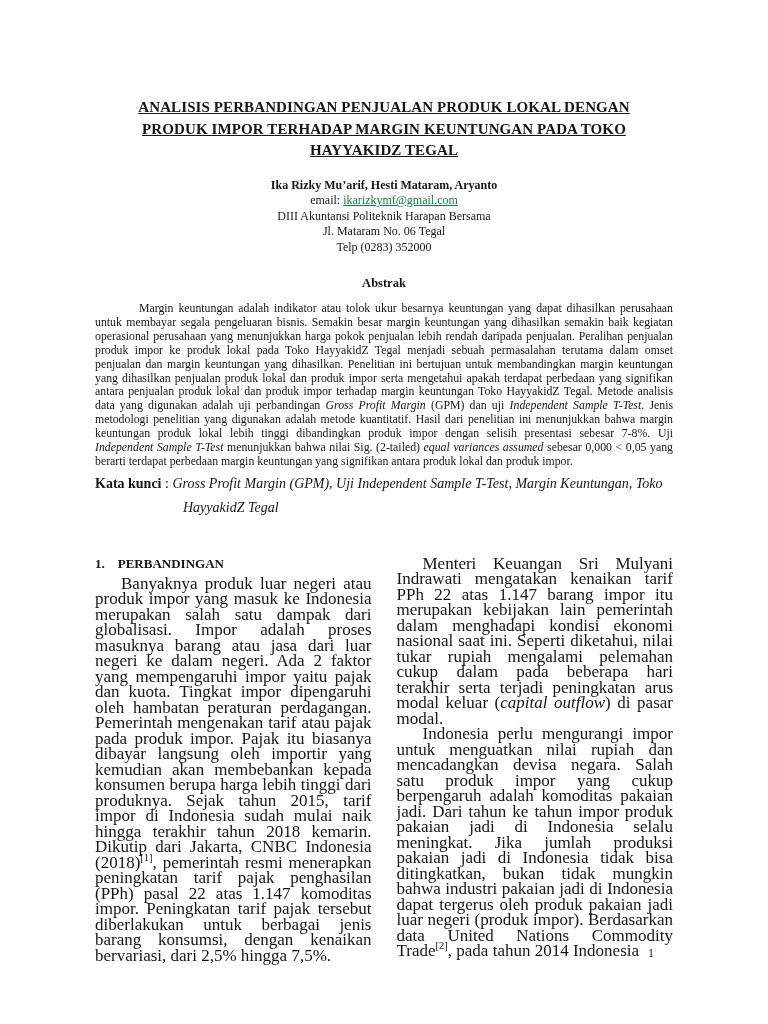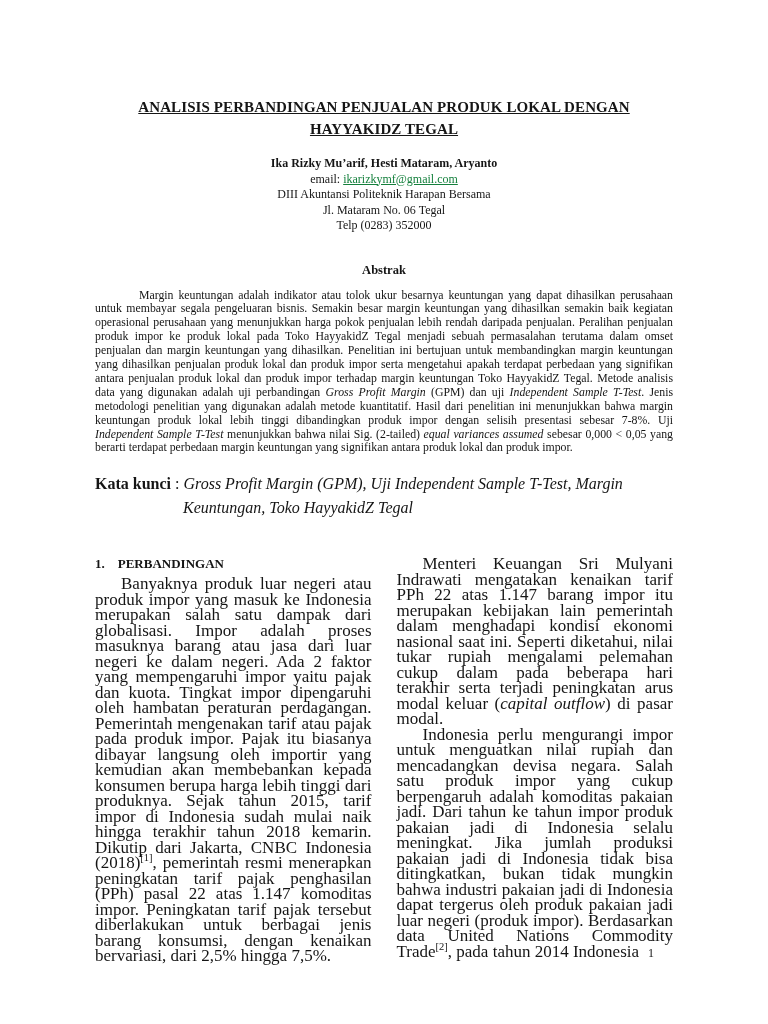--- a/index.html
+++ b/index.html
@@ -24,35 +24,35 @@
     line-height: 21.5px;
     letter-spacing: 0.1px;
   }
   .tline { display: block; text-decoration: underline; }
   .byline { text-align: center; margin-top: 16px; font-size: 12px; line-height: 15.5px; }
   .authors { font-weight: bold; }
   .email-label { margin-right: 3px; }
   .email-link { color: #15803d; text-decoration: underline; cursor: pointer; }
   
   .abstract-heading {
-    margin: 29px 0 0 0;
+    margin: 21px 0 0 0;
     font-size: 12.5px; font-weight: bold;
     text-align: center;
     font-family: Liberation Serif, serif;
   }
   .abstract-body {
     margin: 11px 0 0 0;
     font-size: 11.8px; line-height: 13.9px;
     text-align: justify;
     text-indent: 44px;
   }
   
   .keywords {
-    margin-top: 17px;
-    font-size: 16px; line-height: 24px;
+    margin-top: 3px;
+    font-size: 14px; line-height: 24px;
     padding-left: 88px; text-indent: -88px;
   }
   .kw-label { font-weight: bold; }
   .kw-text { font-style: italic; }
   
   .columns { display: flex; gap: 25px; margin-top: 36px; }
   .col { flex: 1; min-width: 0; }
   .sec-heading {
     margin: 0 0 4px 0;
     font-size: 13px; font-weight: bold;
@@ -67,20 +67,21 @@
   sup { font-size: 0.62em; line-height: 0; vertical-align: super; }
   .page-number { position: absolute; left: 648px; top: 946px; font-size: 12px; }
 </style>
 </head>
 <body>
 
 <div class="page">
 
   <h1 class="paper-title">
       <span class="tline">ANALISIS PERBANDINGAN PENJUALAN PRODUK LOKAL DENGAN</span>
+      <span class="tline">PRODUK IMPOR TERHADAP MARGIN KEUNTUNGAN PADA TOKO</span>
       <span class="tline">HAYYAKIDZ TEGAL</span>
     </h1>
 
   <div class="byline">
     <div class="authors">Ika Rizky Mu’arif, Hesti Mataram, Aryanto</div>
     <div><span class="email-label">email:</span><a class="email-link">ikarizkymf@gmail.com</a></div>
     <div>DIII Akuntansi Politeknik Harapan Bersama</div>
     <div>Jl. Mataram No. 06 Tegal</div>
     <div>Telp (0283) 352000</div>
   </div>

